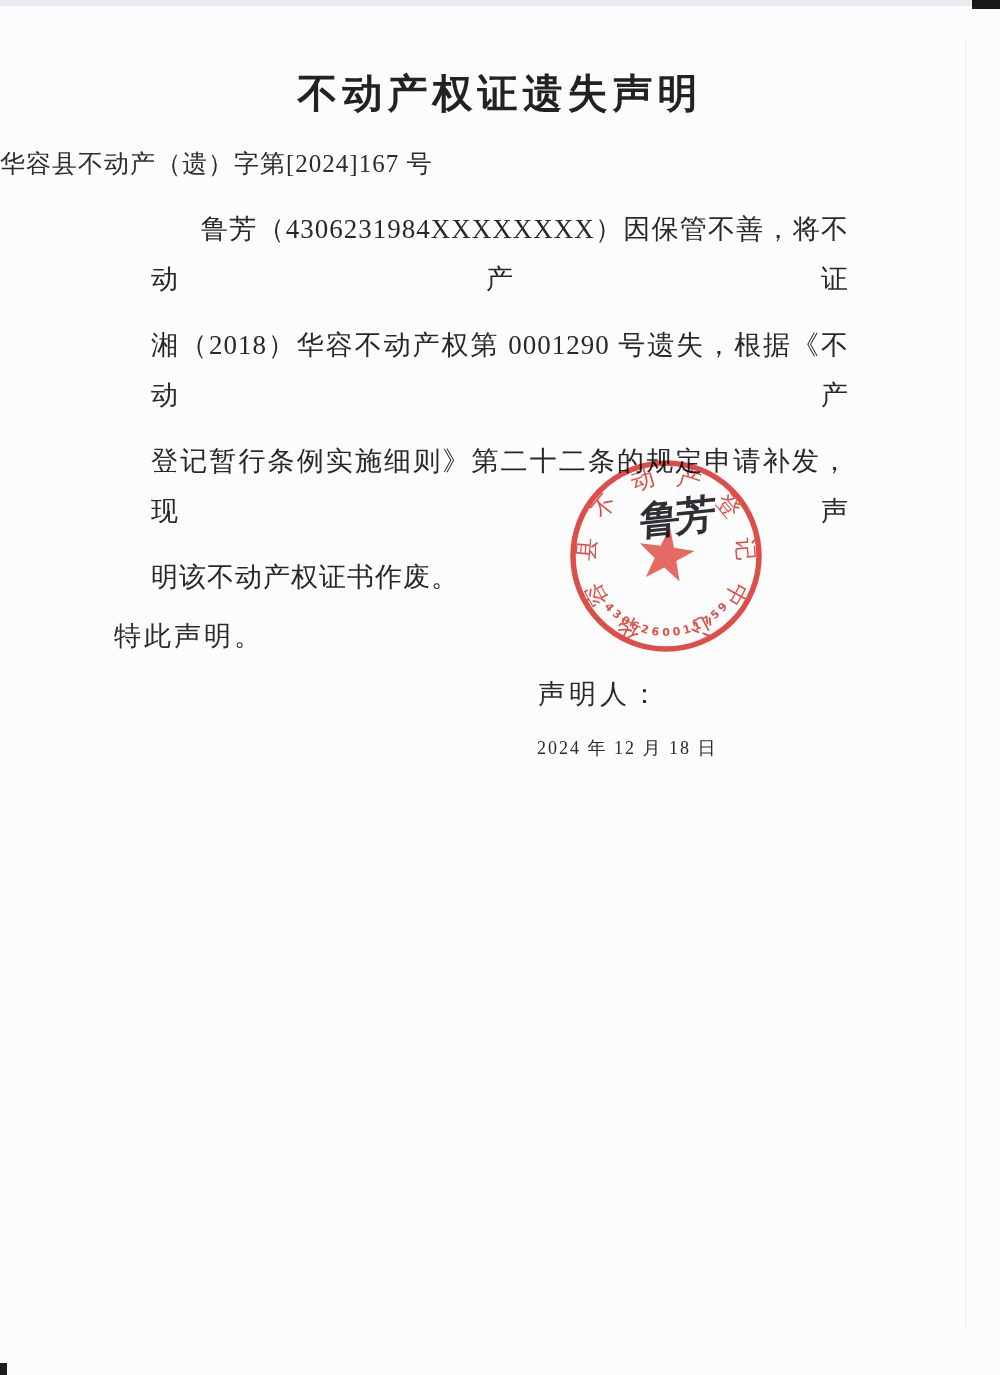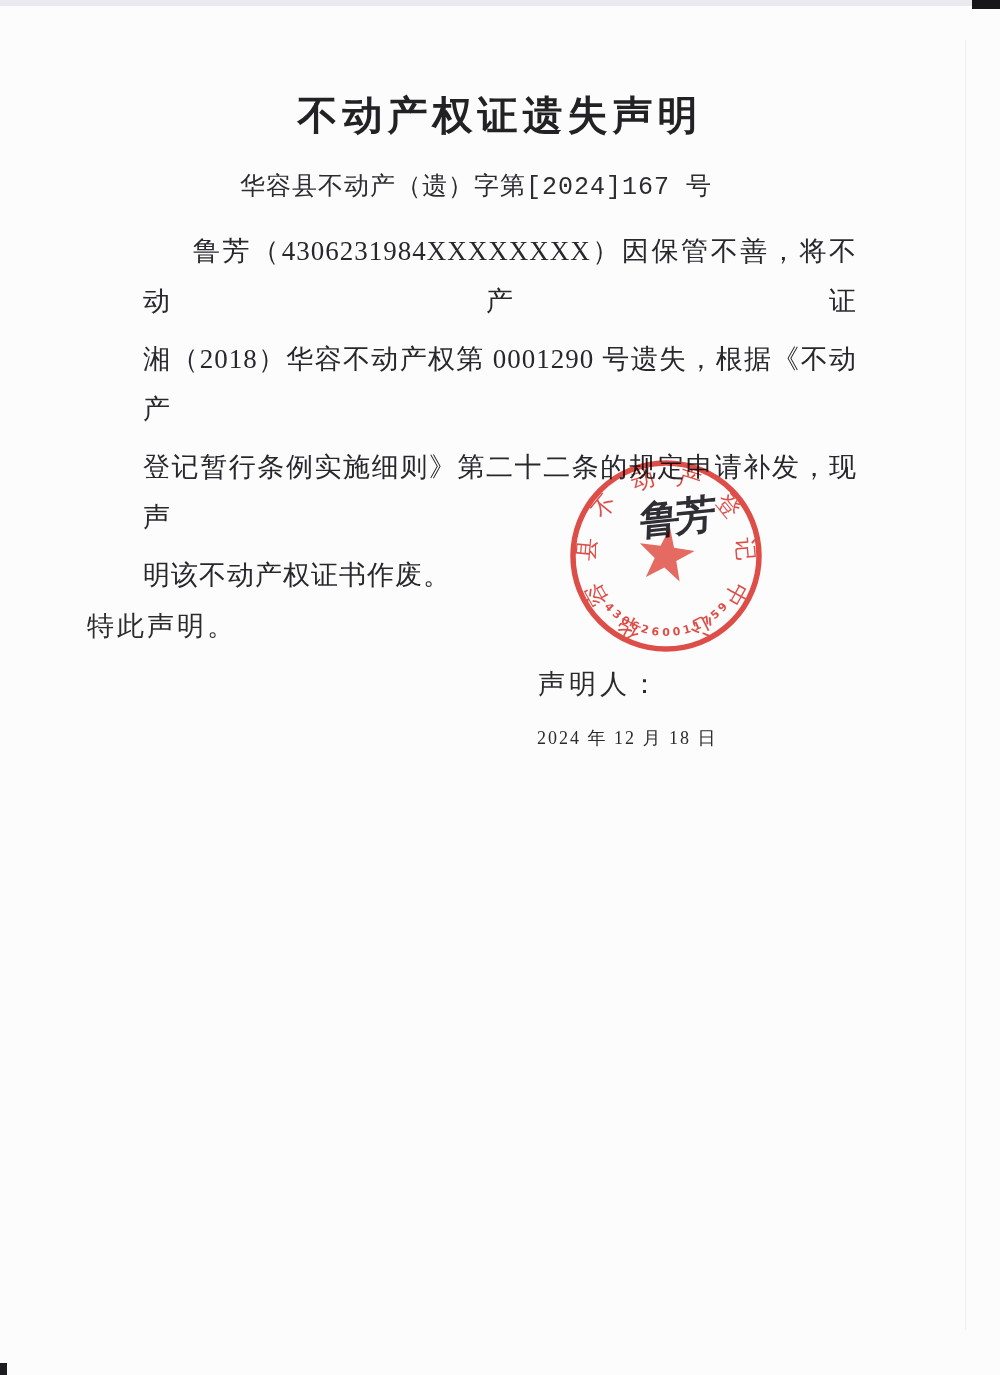--- a/index.html
+++ b/index.html
@@ -30,56 +30,54 @@
     width: 7px; height: 12px;
     background: #1d1d20;
   }
   .right-edge-line {
     position: absolute; left: 965px; top: 40px;
     width: 1px; height: 1290px;
     background: #eeeef2;
   }
   .doc-title {
     margin: 0;
-    padding-top: 88px;
+    padding-top: 66px;
     text-align: center;
     font-size: 40px;
     font-weight: bold;
     letter-spacing: 5px;
     color: #222225;
   }
   .doc-number {
     margin-top: 26px;
-    margin-left: 240px;
     font-size: 25px;
     letter-spacing: 1px;
     color: #2c2c30;
-    font-family: Liberation Mono, monospace;
   }
   .doc-body {
     margin-top: 24px;
     padding: 0 135px;
     font-size: 27px;
     line-height: 50px;
     color: #28282c;
   }
   .doc-body p {
-    margin: 8px;
+    margin: 16px;
     text-align: justify;
     text-align-last: justify;
     letter-spacing: 1px;
   }
   .doc-body p.indent-first { text-indent: 1.85em; }
   .doc-body p.last-line {
     text-align: left;
     text-align-last: left;
   }
   .closing-line {
     margin-top: 7px;
-    margin-left: 87px;
+    margin-left: 114px;
     font-size: 27px;
     letter-spacing: 3px;
   }
   .declarant-row {
     margin-top: 22px;
     margin-left: 538px;
     font-size: 27px;
     letter-spacing: 4px;
   }
   .date-line {

